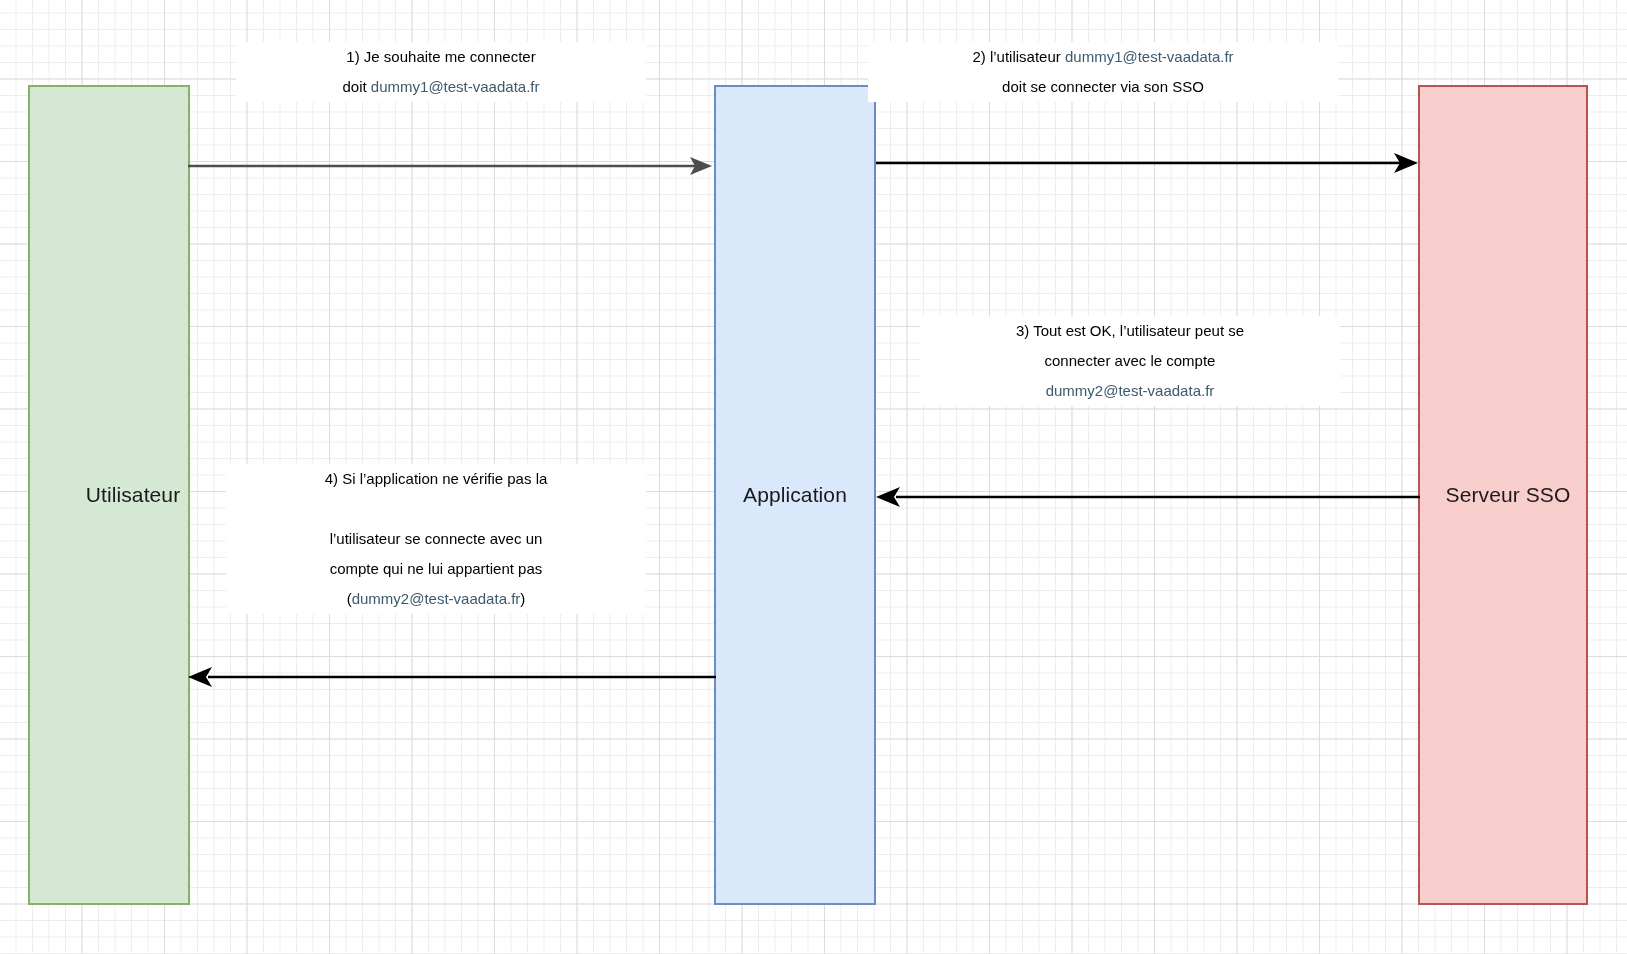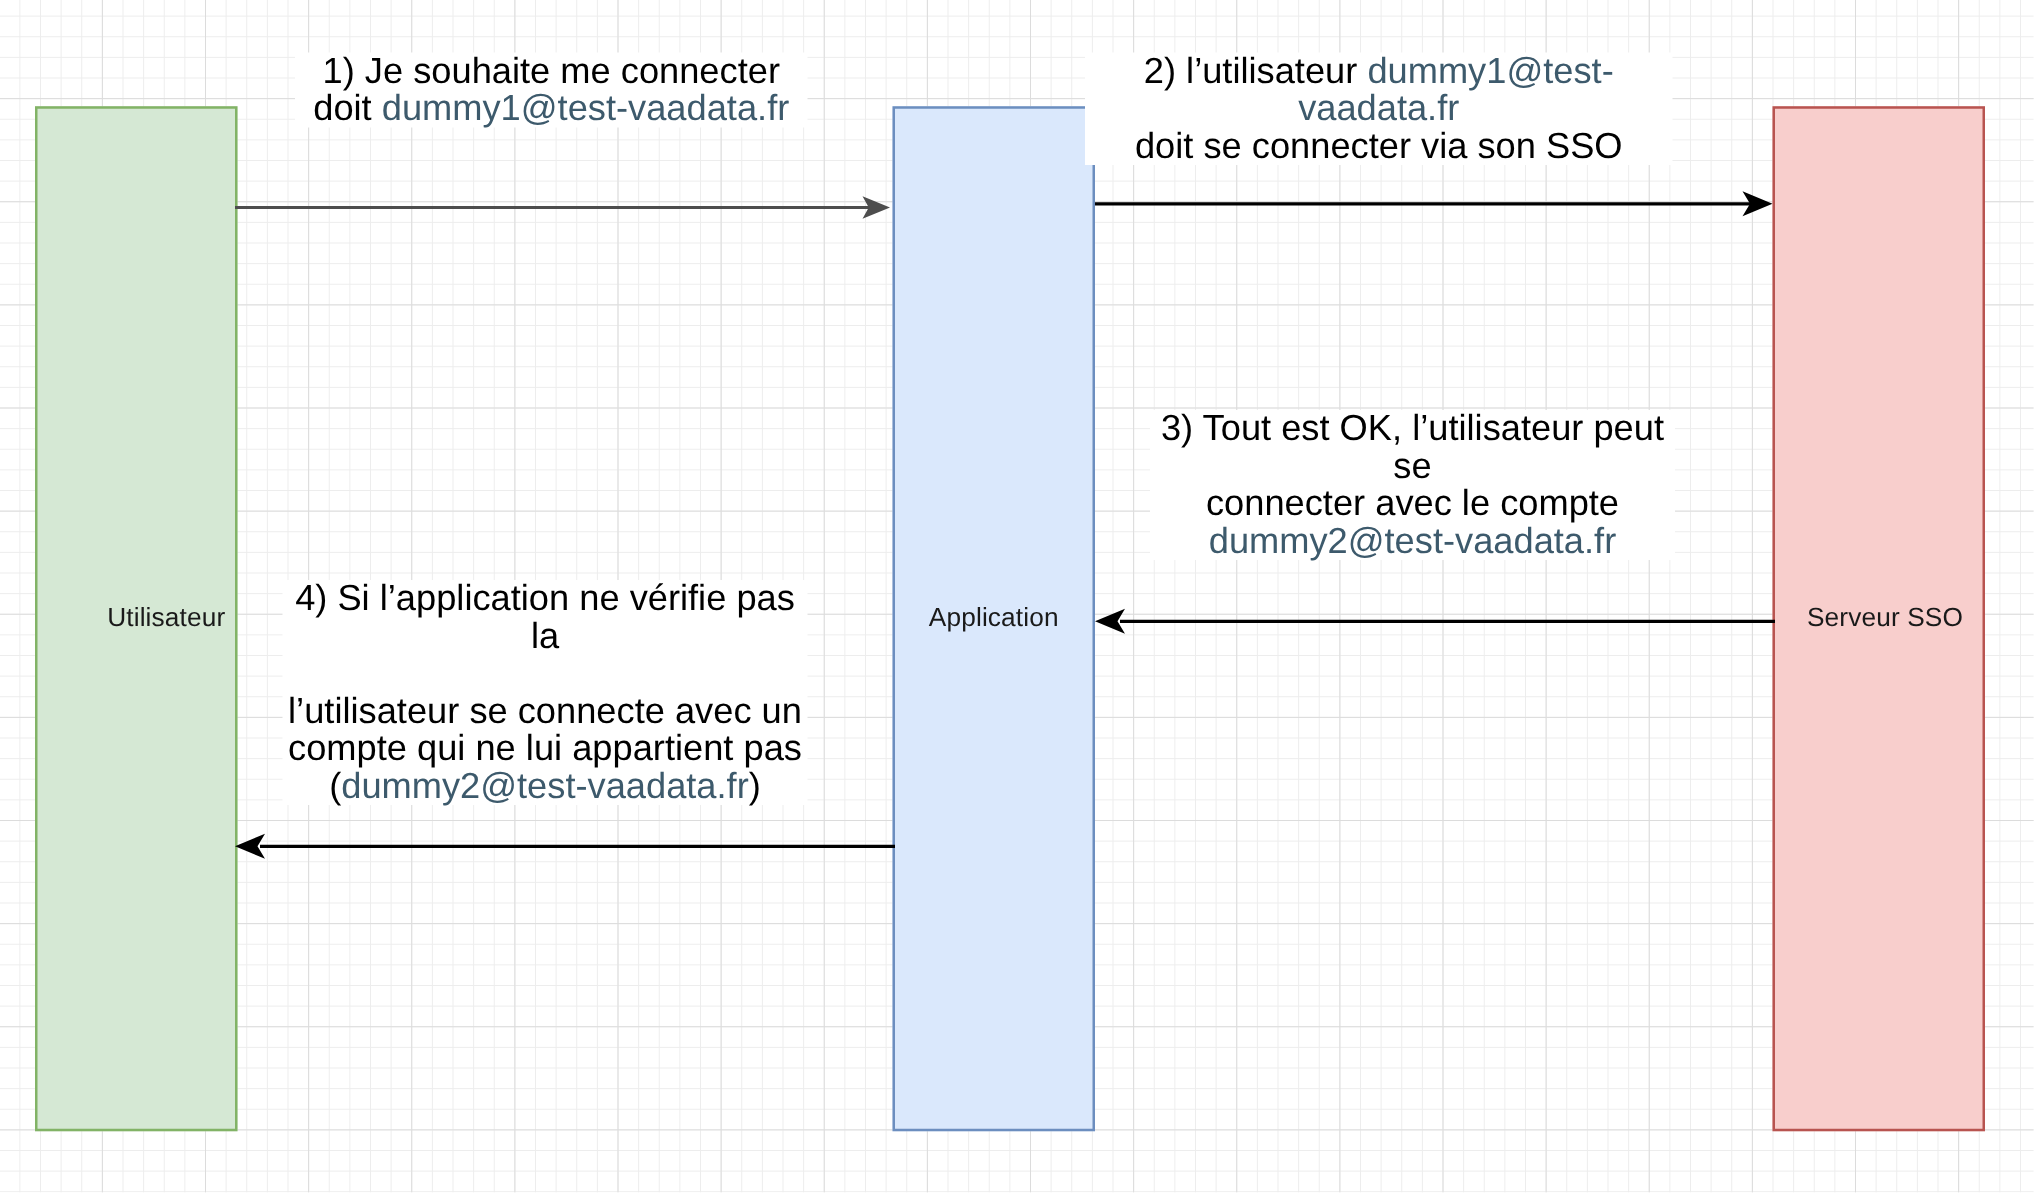--- a/index.html
+++ b/index.html
@@ -64,33 +64,33 @@
     pointer-events: none;
   }
   .arrow svg { display: block; overflow: visible; }
 
   
   .msg {
     position: absolute;
     background: #ffffff;
     text-align: center;
     color: #000000;
-    font-size: 29px;
+    font-size: 15px;
     line-height: 30px;
     font-family: "Liberation Sans", sans-serif;
     white-space: pre-line;
   }
   .msg .lnk {
     color: #3d5a6c;
     text-underline-offset: 2px;
   }
 
   #msg-1 { left: 236px; top: 42px;  width: 410px; }
   #msg-2 { left: 868px; top: 42px;  width: 470px; }
-  #msg-3 { left: 920px; top: 328px; width: 420px; }
+  #msg-3 { left: 920px; top: 316px; width: 420px; }
   #msg-4 { left: 226px; top: 464px; width: 420px; }
 </style>
 </head>
 <body>
 
 <div id="canvas">
 
   <div class="lifeline" id="box-utilisateur" style="background: rgb(213, 232, 212); border-color: rgb(130, 179, 102); padding-left: 48px;">
     <span class="lifeline-label">Utilisateur</span>
   </div>

